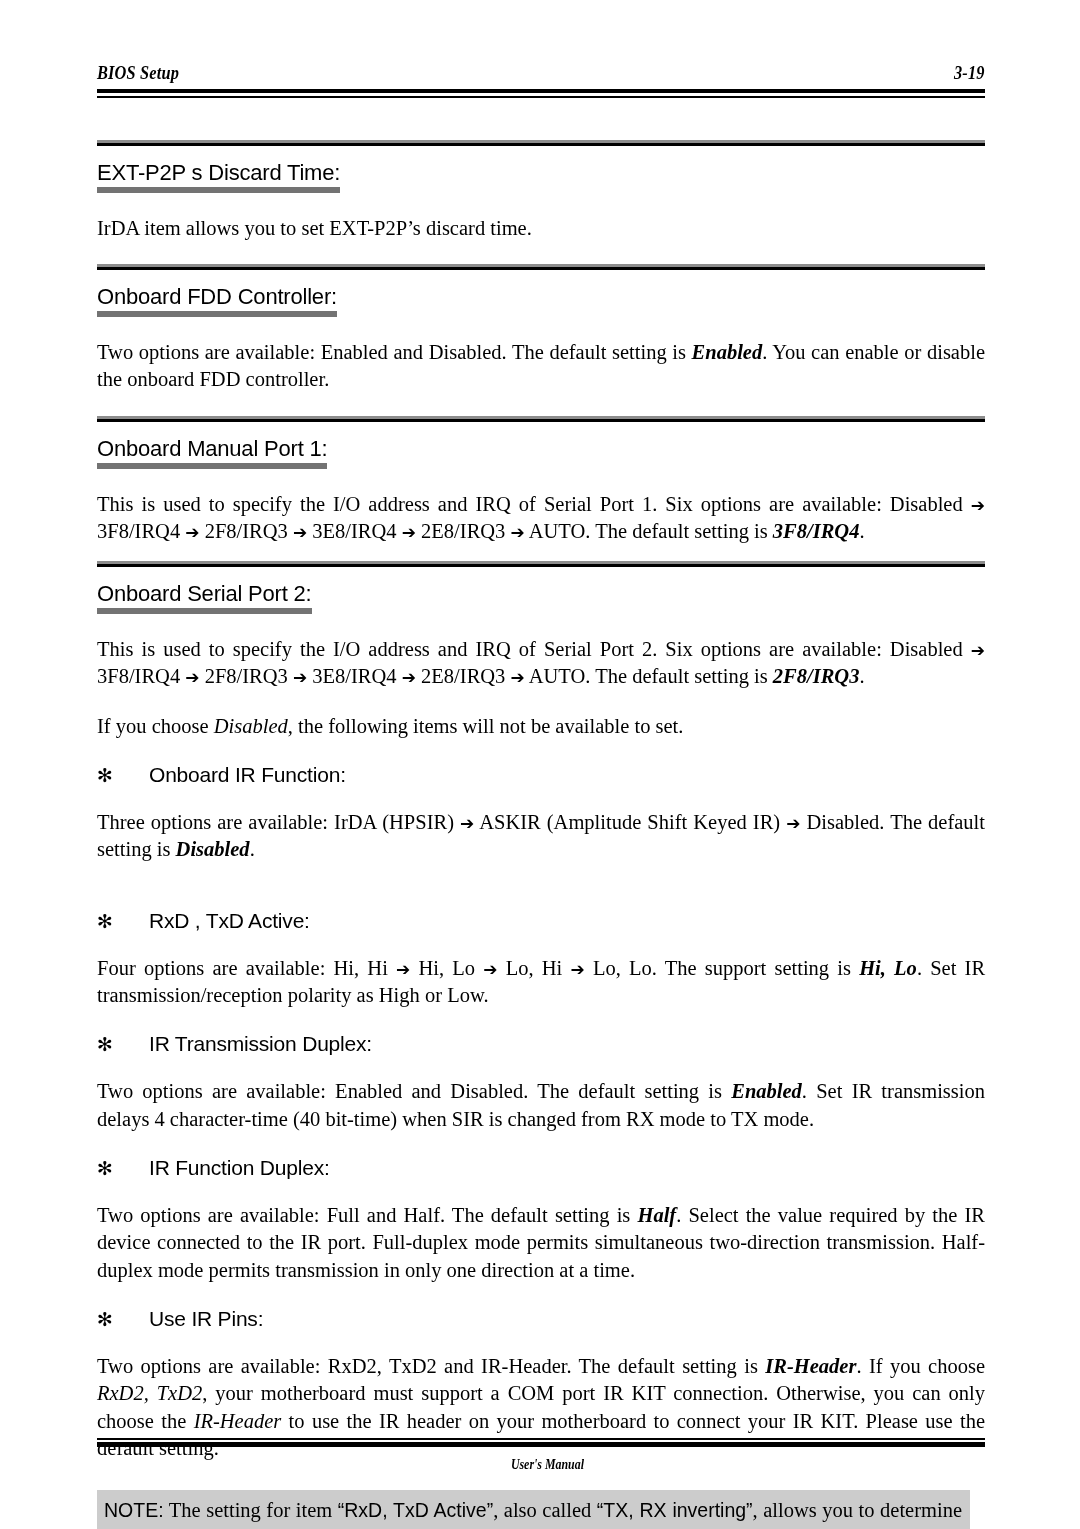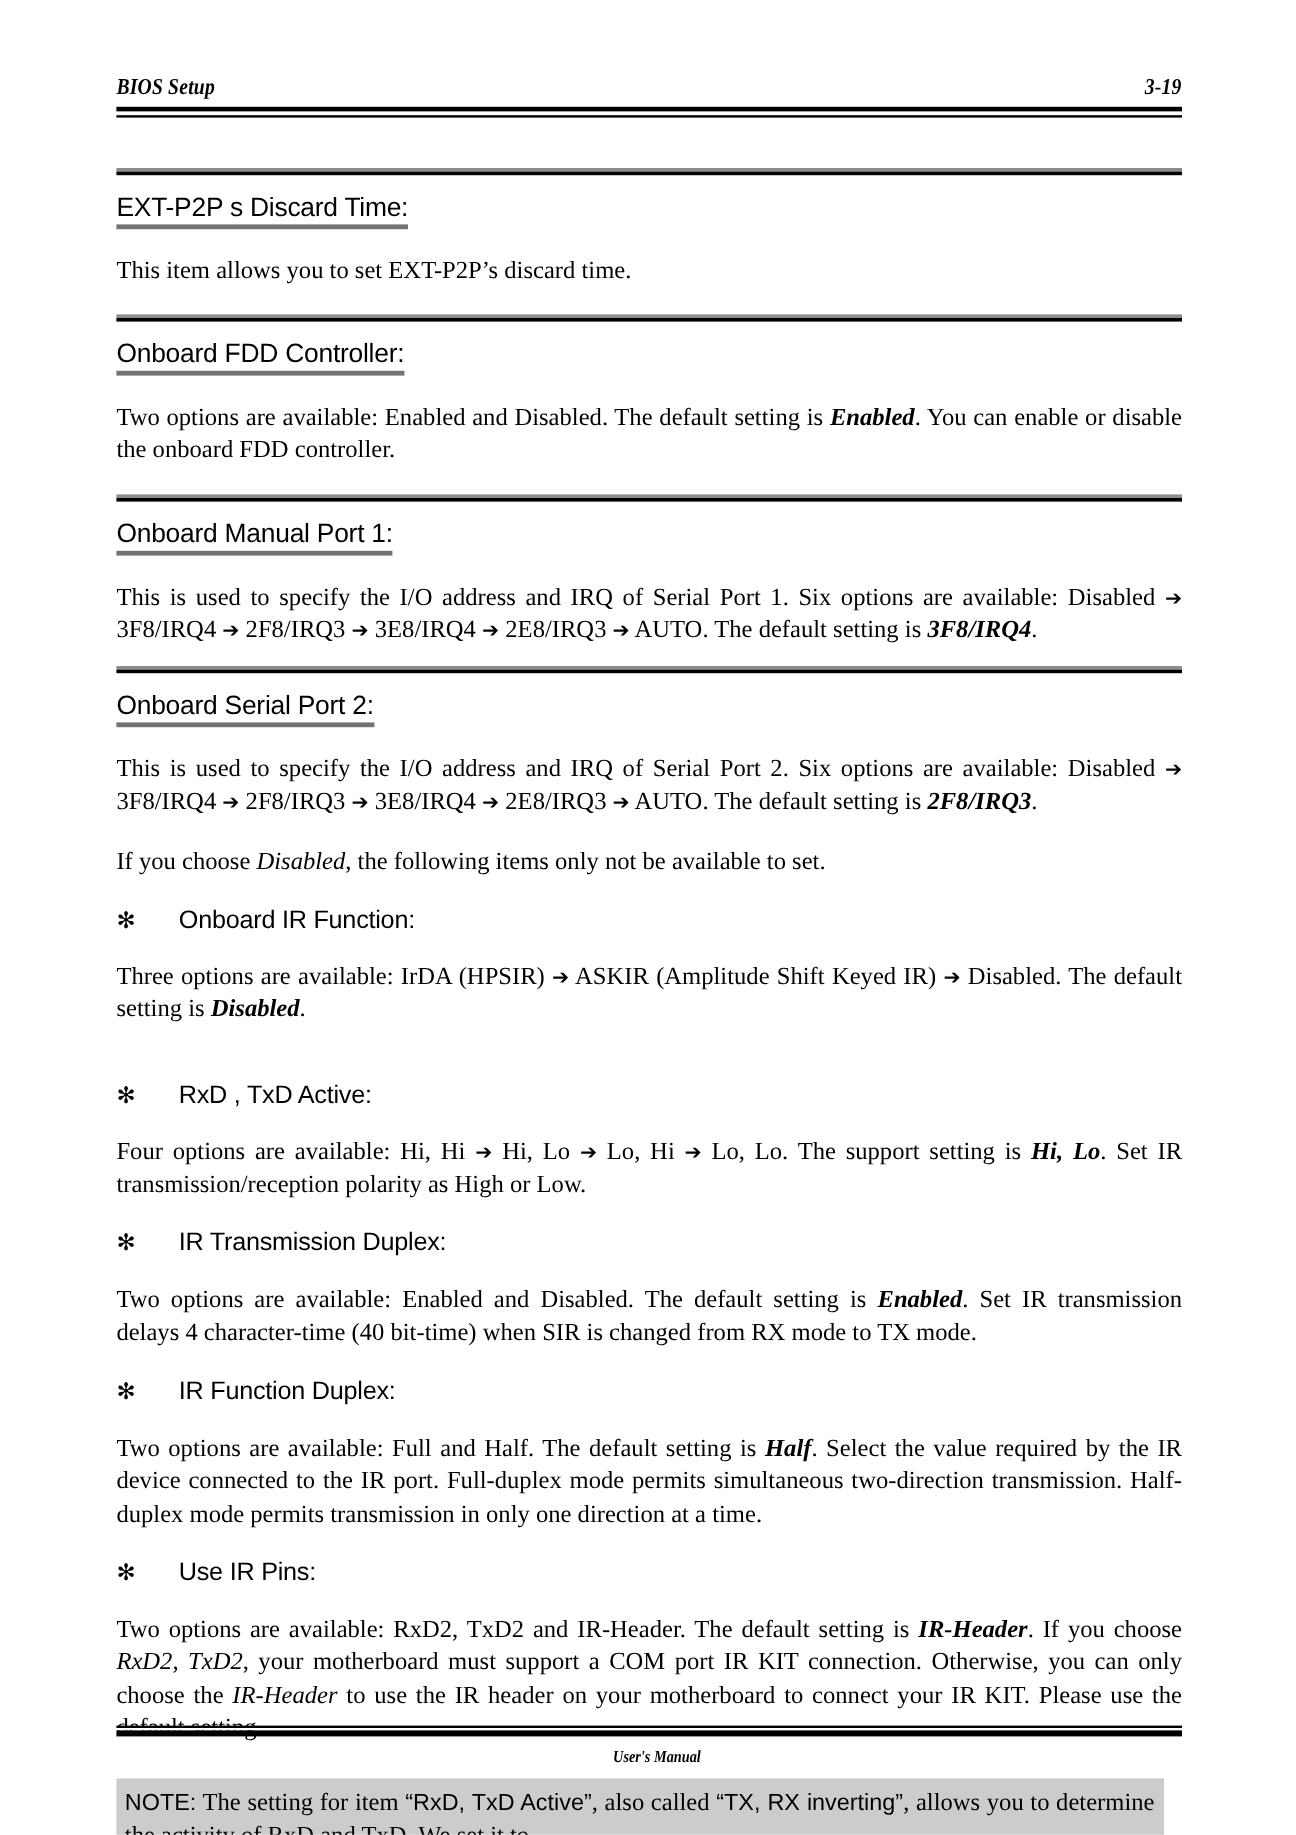--- a/index.html
+++ b/index.html
@@ -90,21 +90,21 @@
     width: 888px;
   }
 
   h2.sec-head {
     margin: 0;
     font-family: "Liberation Sans", "DejaVu Sans", sans-serif;
     font-weight: normal;
     font-size: 22px;
     letter-spacing: -0.2px;
     display: inline-block;
-    border-bottom: 4px solid #737373;
+    border-bottom: 6px solid #737373;
     padding-bottom: 1px;
     line-height: 1.18;
   }
   .head-wrap { margin: 14px 0 0 0; }
 
   h3.sub-head {
     margin: 0;
     font-family: "Liberation Sans", "DejaVu Sans", sans-serif;
     font-weight: normal;
     font-size: 21px;
@@ -183,21 +183,21 @@
 
     <div class="rule-sec">
       <div class="s-gray"></div>
         <div class="s-black"></div>
     </div>
 
     <div class="head-wrap">
       <h2 class="sec-head">EXT-P2P s Discard Time:</h2>
     </div>
     <div class="gap-m"></div>
-    <p class="body">This item allows you to set EXT-P2P’s discard time.</p>
+    <p class="body">IrDA item allows you to set EXT-P2P’s discard time.</p>
     <div class="gap-m"></div>
 
     <div class="rule-sec">
       <div class="s-gray"></div>
         <div class="s-black"></div>
     </div>
 
     <div class="head-wrap">
       <h2 class="sec-head">Onboard FDD Controller:</h2>
     </div>
@@ -221,21 +221,21 @@
       <div class="s-gray"></div>
         <div class="s-black"></div>
     </div>
 
     <div class="head-wrap">
       <h2 class="sec-head">Onboard Serial Port 2:</h2>
     </div>
     <div class="gap-m"></div>
     <p class="body"><span>This is used to specify the I/O address and IRQ of Serial Port 2. Six options are available: Disabled</span> <span class="arrow">➔</span> <span>3F8/IRQ4</span> <span class="arrow">➔</span> <span>2F8/IRQ3</span> <span class="arrow">➔</span> <span>3E8/IRQ4</span> <span class="arrow">➔</span> <span>2E8/IRQ3</span> <span class="arrow">➔</span> <span>AUTO. The default setting is</span> <span class="bi">2F8/IRQ3</span><span>.</span></p>
     <div class="gap-m"></div>
-    <p class="body"><span>If you choose</span> <span class="it">Disabled</span><span>, the following items only not be available to set.</span></p>
+    <p class="body"><span>If you choose</span> <span class="it">Disabled</span><span>, the following items will not be available to set.</span></p>
     <div class="gap-m"></div>
 
     <h3 class="sub-head">
         <span class="bullet">✻</span>
         <span>Onboard IR Function:</span>
       </h3>
     <div class="gap-m"></div>
     <p class="body"><span>Three options are available: IrDA (HPSIR)</span> <span class="arrow">➔</span> <span>ASKIR (Amplitude Shift Keyed IR)</span> <span class="arrow">➔</span> <span>Disabled. The default setting is</span> <span class="bi">Disabled</span><span>.</span></p>
     <div class="gap-m"></div>
     <div class="gap-m"></div>

